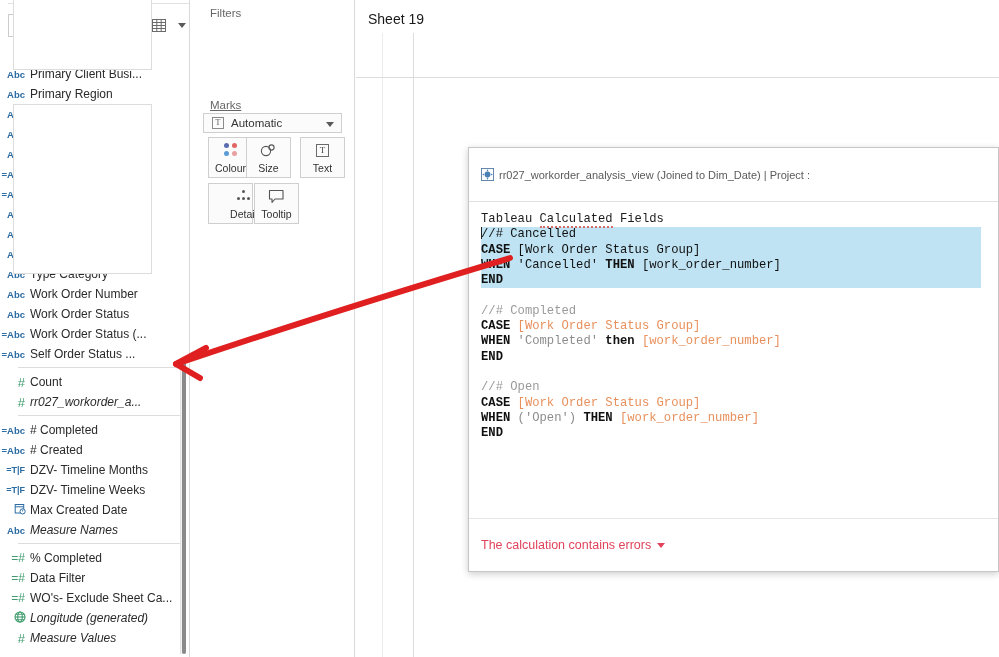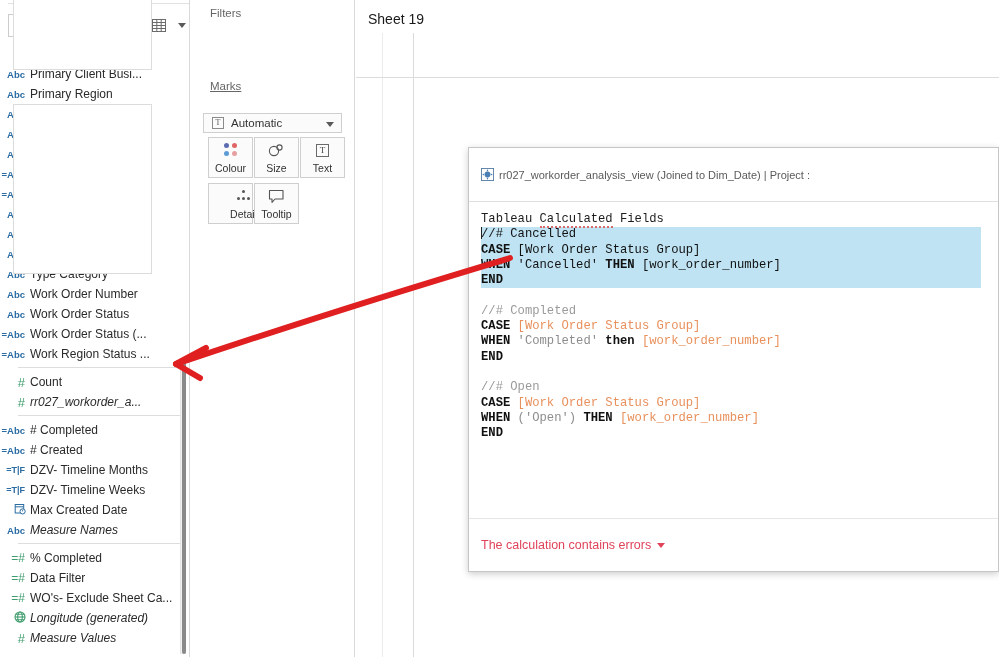--- a/index.html
+++ b/index.html
@@ -126,21 +126,21 @@
     background: #ffffff;
     border: 1px solid #dcdcdc;
   }
   .card-title {
     position: absolute;
     font-size: 11.5px; color: #666666; text-align: right;
   }
   #filters-card { top: 0; width: 139px; height: 70px; border-top: 0; }
   #filters-title { left: 210px; top: 7px; }
   #marks-card { top: 104px; width: 139px; height: 170px; }
-  #marks-title { left: 210px; top: 80px; text-decoration: underline; }
+  #marks-title { left: 210px; top: 99px; text-decoration: underline; }
 
   .mark-dd {
     position: absolute; left: 203px; top: 113px;
     width: 139px; height: 20px;
     border: 1px solid #cfcfcf; background: #fbfbfb;
     display: flex; align-items: center;
     font-size: 11.5px; color: #333;
   }
   .mark-dd .glyphbox {
     width: 12px; height: 12px; margin-left: 8px;
@@ -163,21 +163,21 @@
     background: #fbfbfb;
     display: flex; flex-direction: column;
     align-items: center; justify-content: flex-end;
     padding-bottom: 3px;
     font-size: 10.5px; color: #333;
   }
   .mbtn .mb-ico {
     flex: 1; display: flex; align-items: center; justify-content: center;
   }
   #mb-colour  { left: 208px; top: 137px; }
-  #mb-size    { left: 254px; top: 137px; }
+  #mb-size    { left: 246px; top: 137px; }
   #mb-text    { left: 300px; top: 137px; }
   #mb-detail  { left: 208px; top: 183px; padding-left: 26px; }
   #mb-tooltip { left: 254px; top: 183px; }
   .dots4 { width: 16px; height: 16px; position: relative; }
   .dots4 i { position: absolute; width: 5px; height: 5px; border-radius: 50%; }
   .dots4 i:nth-child(1){ left:1px; top:1px;  background:#5b6cb0; }
   .dots4 i:nth-child(2){ left:9px; top:1px;  background:#e06666; }
   .dots4 i:nth-child(3){ left:1px; top:9px;  background:#5b9bd5; }
   .dots4 i:nth-child(4){ left:9px; top:9px;  background:#e7a0a0; }
   .detail-dots { width: 18px; height: 14px; position: relative; }
@@ -407,21 +407,21 @@
         <div class="field-row">
           <span class="ficon ic-abc">Abc</span>
           <span>Work Order Status</span>
         </div>
         <div class="field-row">
           <span class="ficon ic-abc-c">=Abc</span>
           <span>Work Order Status (...</span>
         </div>
         <div class="field-row">
           <span class="ficon ic-abc-c">=Abc</span>
-          <span>Work Region Status ...</span>
+          <span>Self Order Status ...</span>
         </div>
         <div class="fl-sep"></div>
         <div class="field-row">
           <span class="ficon ic-num">#</span>
           <span>Count</span>
         </div>
         <div class="field-row">
           <span class="ficon ic-num">#</span>
           <span class="ital">rr027_workorder_a...</span>
         </div>

